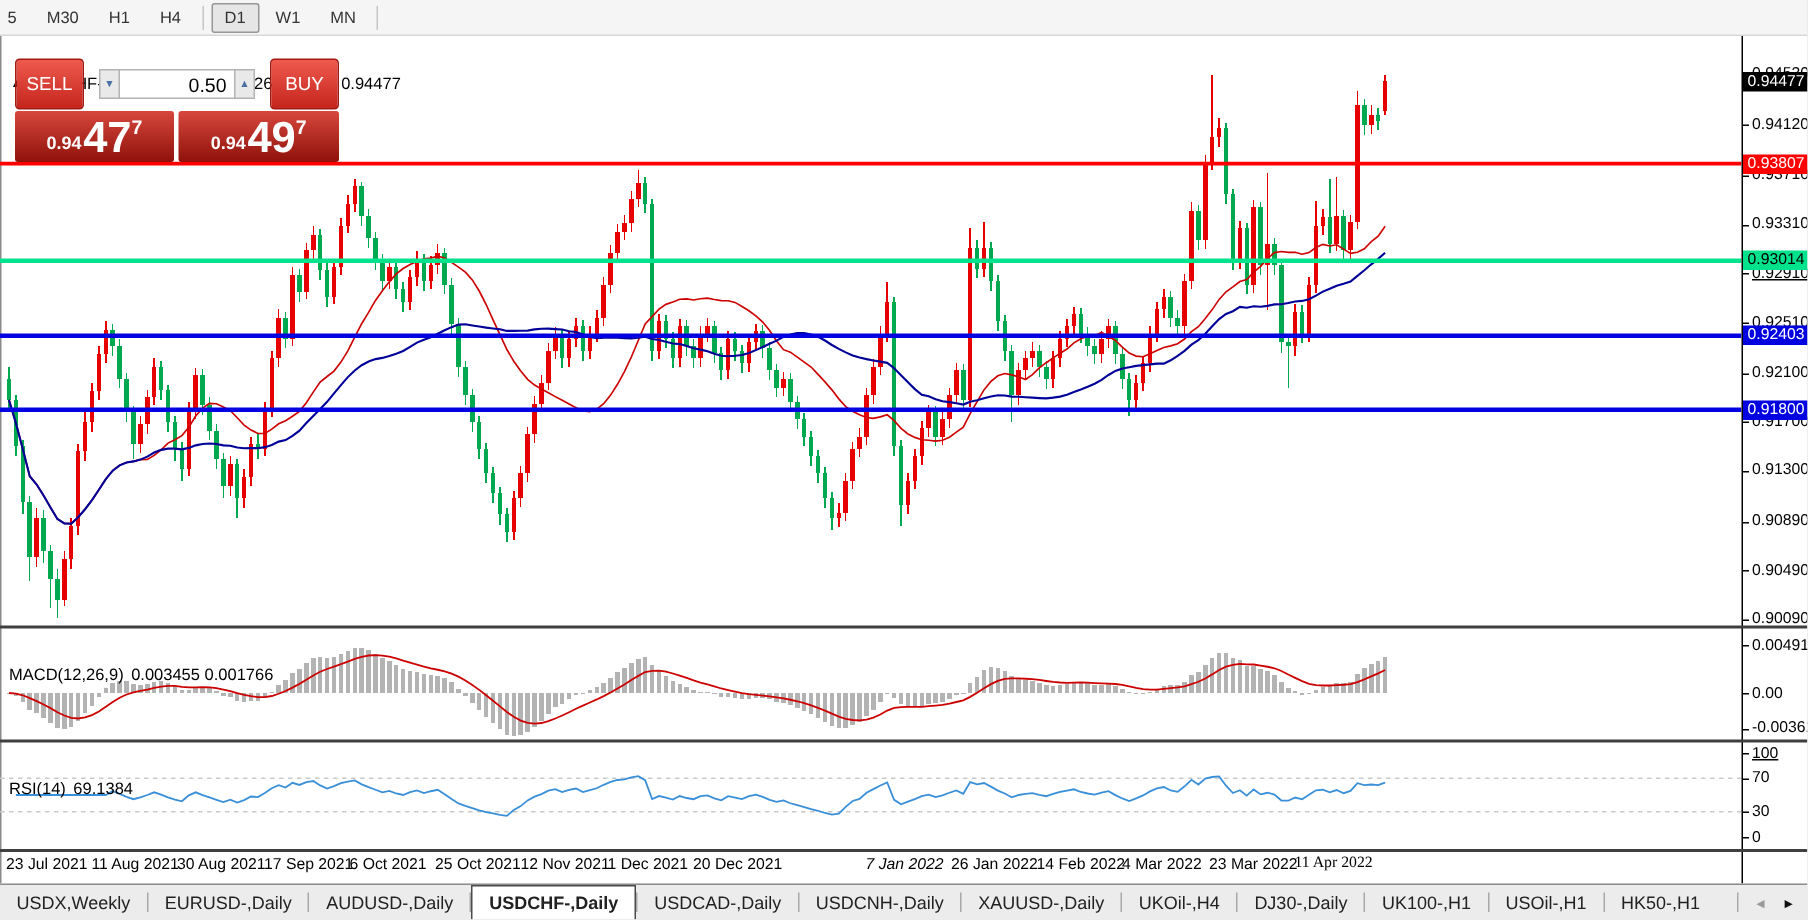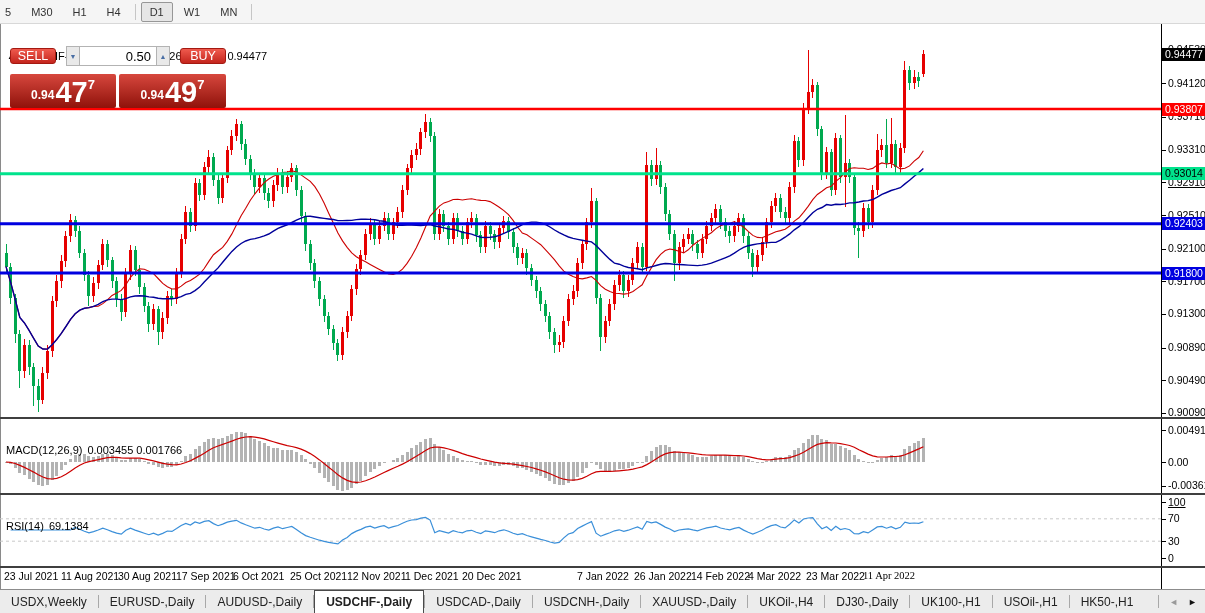--- a/index.html
+++ b/index.html
@@ -21,21 +21,21 @@
   .pane-label{position:absolute;left:5px;font-size:11px;color:#000;z-index:2;white-space:nowrap}
   .pane-label span{margin-right:5px}
   .ylab{position:absolute;left:1168px;font-size:10.5px;line-height:11px;color:#000;z-index:3;white-space:nowrap}
   .ytick{position:absolute;left:1162px;width:4px;height:1px;background:#000;z-index:3}
   .badge{position:absolute;left:1162px;width:43px;height:13px;font-size:10.5px;line-height:13px;
          padding-left:3px;z-index:4;white-space:nowrap}
   .date-lab{position:absolute;top:570px;font-size:10.5px;color:#000;z-index:2;white-space:nowrap}
   
   .quote-panel{position:absolute;left:10px;top:46px;width:216px;z-index:5}
   .qp-row1{display:flex;align-items:center;height:20px}
-  .qp-btn{width:46px;height:16px;display:flex;align-items:center;justify-content:center;color:#fff;
+  .qp-btn{width:46px;height:34px;display:flex;align-items:center;justify-content:center;color:#fff;
           font-size:12.5px;background:linear-gradient(180deg,#ef5a4e,#c4251d);border:1px solid #a41911;
           border-radius:3px;box-sizing:border-box}
   .qp-spin{display:flex;align-items:center;margin:0 auto}
   .vol-btn{width:14px;height:20px;background:#e9e9e9;border:1px solid #b3b3b3;box-sizing:border-box;
            font-size:7px;color:#4a6fa5;display:flex;align-items:center;justify-content:center}
   .vol-field{width:76px;height:20px;border:1px solid #b3b3b3;border-left:none;border-right:none;box-sizing:border-box;
              font-size:13px;color:#000;text-align:right;padding:0 5px 0 0;background:#fff;font-family:"Liberation Sans",sans-serif}
   .qp-row2{display:flex;margin-top:8px}
   .tile{height:34px;background:linear-gradient(180deg,#d7473d,#8f120a);border-radius:2px;color:#fff;
         display:flex;align-items:flex-end;justify-content:center;padding-bottom:2px;box-sizing:border-box}
@@ -754,21 +754,21 @@
   <div id="date-layer">
       <div class="date-lab" style="left: 4px;">23 Jul 2021</div>
       <div class="date-lab" style="left: 61px;">11 Aug 2021</div>
       <div class="date-lab" style="left: 118px;">30 Aug 2021</div>
       <div class="date-lab" style="left: 176px;">17 Sep 2021</div>
       <div class="date-lab" style="left: 233px;">6 Oct 2021</div>
       <div class="date-lab" style="left: 290px;">25 Oct 2021</div>
       <div class="date-lab" style="left: 347px; text-align: center;">12 Nov 2021</div>
       <div class="date-lab" style="left: 405px;">1 Dec 2021</div>
       <div class="date-lab" style="left: 462px;">20 Dec 2021</div>
-      <div class="date-lab" style="left: 577px;">7 Jan 2022</div>
+      <div class="date-lab" style="left: 577px; font-style: italic;">7 Jan 2022</div>
       <div class="date-lab" style="left: 634px;">26 Jan 2022</div>
       <div class="date-lab" style="left: 691px;">14 Feb 2022</div>
       <div class="date-lab" style="left: 748px;">4 Mar 2022</div>
       <div class="date-lab" style="left: 806px;">23 Mar 2022</div>
       <div class="date-lab" style="left: 863px; font-family: Liberation Serif, serif;">11 Apr 2022</div>
     </div>
 
   <div class="quote-panel">
     <div class="qp-row1">
       <div class="qp-btn">SELL</div>

